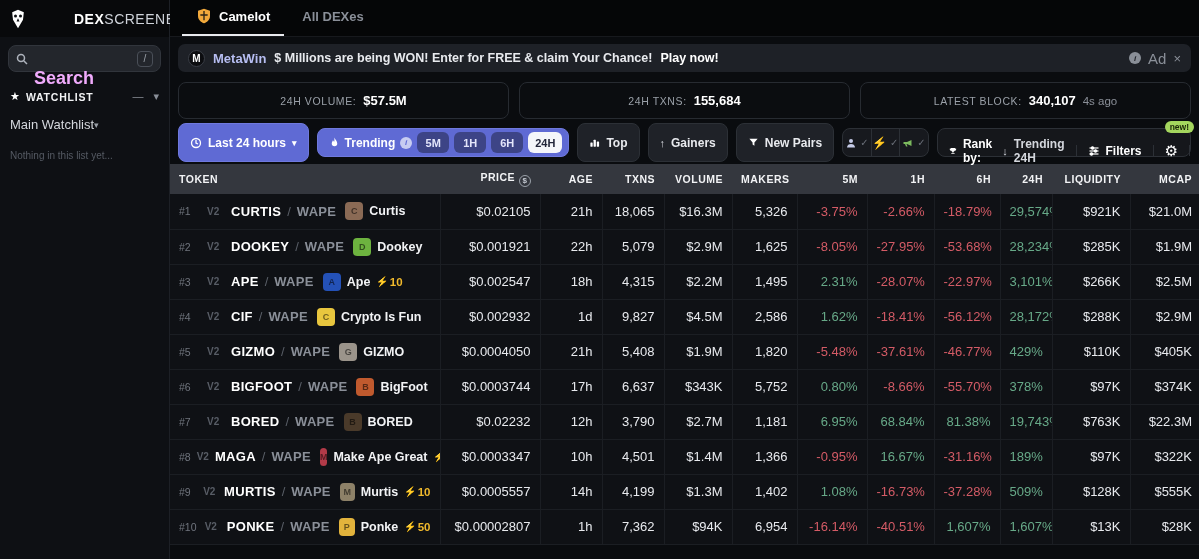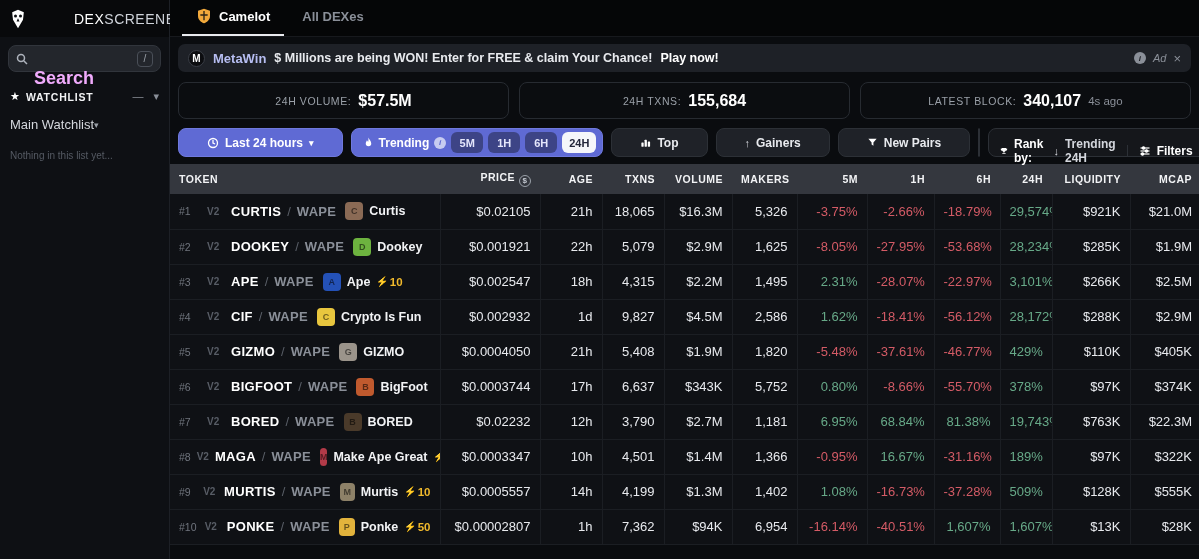--- a/index.html
+++ b/index.html
@@ -5,21 +5,21 @@
   * { margin:0; padding:0; box-sizing:border-box; }
   html,body { width:1199px; height:559px; overflow:hidden; background:#07080a;
     font-family:"Liberation Sans", sans-serif; color:#e8eaee; }
   .app { display:flex; width:1199px; height:559px; }
 
   
   .sidebar { width:170px; min-width:170px; background:#0e1014; border-right:1px solid #1d2026; display:flex; flex-direction:column; }
   .brand-row { height:37px; display:flex; align-items:center; padding:0 8px; gap:6px; background:#08090b; }
   .brand-logo { width:22px; height:22px; display:flex; align-items:center; justify-content:center; }
   .brand-text { font-size:14px; letter-spacing:.5px; color:#fff; white-space:nowrap; }
-  .brand-text b { font-weight:400;margin-left:40px; }
+  .brand-text b { font-weight:700;margin-left:40px; }
   .brand-text span { font-weight:300; color:#cfd3da; }
   .collapse { margin-left:auto; color:#b9bec7; font-size:14px; cursor:pointer; }
   .searchbox { margin:8px 8px 4px 8px; height:27px; background:#23262c; border:1px solid #31353c; border-radius:8px; display:flex; align-items:center; padding:0 7px; gap:6px; }
   .searchbox .stext { color:#f0abfc; font-size:18px; font-weight:600; flex:1;margin-top:40px; }
   .slash-key { width:16px; height:16px; border:1px solid #4a4f58; border-radius:4px; color:#9aa0a8; font-size:10px; display:flex; align-items:center; justify-content:center; }
   .wl-head { display:flex; align-items:center; gap:6px; padding:14px 10px 6px 10px; }
   .wl-title { font-size:10.5px; font-weight:800; letter-spacing:.8px; color:#f2f3f5; }
   .wl-ctrl { margin-left:auto; display:flex; gap:10px; color:#8a8f98; font-size:11px; }
   .wl-ctrl span { cursor:pointer; }
   .wl-select { display:flex; align-items:center; padding:8px 10px 4px 10px; color:#d4d7dd; font-size:13px; cursor:pointer; }
@@ -32,31 +32,31 @@
   .tab { display:flex; align-items:center; gap:7px; padding:9px 14px 10px 14px; font-size:13px; font-weight:700; color:#8a8f98; cursor:pointer; border-bottom:2px solid transparent; }
   .tab.active { color:#fff; border-bottom:2px solid #e9eaee; }
 
   .banner { margin:7px 8px 4px 8px; height:28px; background:#1e2127; border-radius:7px; display:flex; align-items:center; padding:0 10px; gap:8px; }
   .mw-logo { width:17px; height:17px; border-radius:50%; background:#0c0d10; border:1px solid #3a3e46; color:#fff; font-size:10px; font-weight:800; display:flex; align-items:center; justify-content:center; }
   .mw-name { color:#b7bef2; font-weight:800; font-size:13px; }
   .mw-msg { color:#e8eaee; font-size:12.5px; font-weight:600; }
   .mw-cta { color:#fff; font-size:12.5px; font-weight:800; cursor:pointer; }
   .banner-right { margin-left:auto; display:flex; align-items:center; gap:7px; color:#8a8f98; }
   .info-dot { width:12px; height:12px; border-radius:50%; background:#8a8f98; color:#1e2127; font-size:8px; font-weight:800; font-style:italic; display:flex; align-items:center; justify-content:center; }
-  .ad-label { font-size:11px;font-style:italic; }
+  .ad-label { font-size:15px; }
   .banner-close { font-size:13px; cursor:pointer; }
 
   .stats { display:flex; gap:10px; margin:6px 8px 4px 8px; }
   .stat-box { flex:1; height:37px; background:#0b0d10; border:1px solid #272b31; border-radius:8px; display:flex; align-items:center; justify-content:center; gap:7px; }
   .stat-label { color:#9aa0a8; font-size:10.5px; letter-spacing:.6px; }
-  .stat-value { color:#fff; font-size:16px; font-weight:800; }
+  .stat-value { color:#fff; font-size:13px; font-weight:800; }
   .stat-suffix { color:#8a8f98; font-size:11.5px; }
 
   .toolbar { display:flex; align-items:center; gap:8px; margin:5px 8px; height:29px; }
-  .btn { height:29px; display:flex; align-items:center; gap:6px; padding:0 28px; border-radius:8px; background:#1f2228; border:1px solid #2c3036; color:#e8eaee; font-size:12px; font-weight:700; cursor:pointer; white-space:nowrap; }
+  .btn { height:39px; display:flex; align-items:center; gap:6px; padding:0 11px; border-radius:8px; background:#1f2228; border:1px solid #2c3036; color:#e8eaee; font-size:12px; font-weight:700; cursor:pointer; white-space:nowrap; }
   .btn-purple { background:#5f6ad4; border-color:#6f79dd; color:#fff; }
   .trend-group { height:29px; display:flex; align-items:center; gap:5px; padding:0 6px 0 11px; border-radius:8px; background:#5f6ad4; border:1px solid #6f79dd; color:#fff; font-size:12px; font-weight:700; }
   .pill { min-width:32px; height:21px; padding:0 7px; border-radius:6px; background:#3d4486; color:#e4e6fb; font-size:11px; font-weight:800; display:flex; align-items:center; justify-content:center; cursor:pointer; }
   .pill.active { background:#f5f6fa; color:#23263a; }
   .chev-sm { font-size:9px; }
   .info-dot2 { width:12px; height:12px; border-radius:50%; background:#c7ccf1; color:#5f6ad4; font-size:8px; font-weight:800; font-style:italic; display:flex; align-items:center; justify-content:center; }
   .toggles { display:flex; height:29px; border:1px solid #2c3036; border-radius:8px; background:#17191e; overflow:hidden; }
   .toggle { width:43px; display:flex; align-items:center; justify-content:center; gap:3px; border-right:1px solid #2c3036; cursor:pointer; }
   .toggle:last-child { border-right:none; }
   .check { color:#6a6f78; font-size:10px; }

